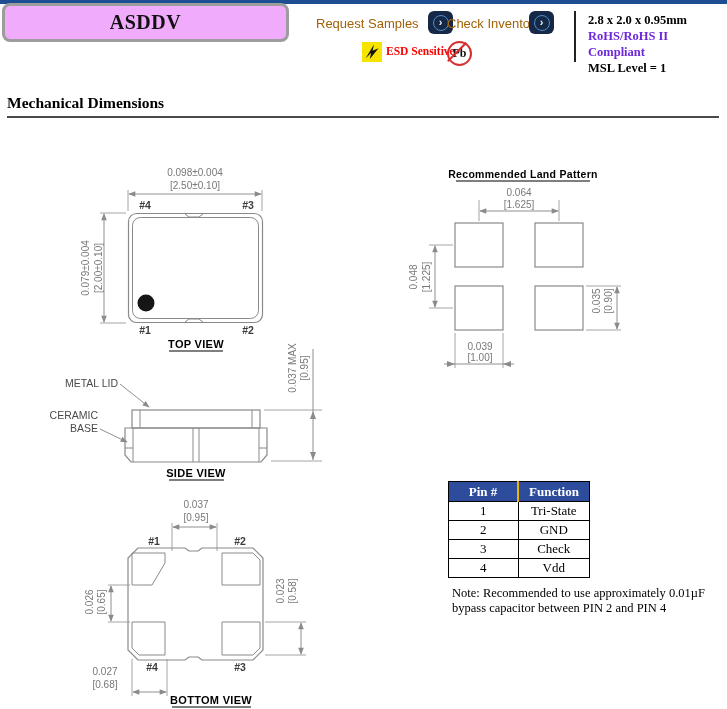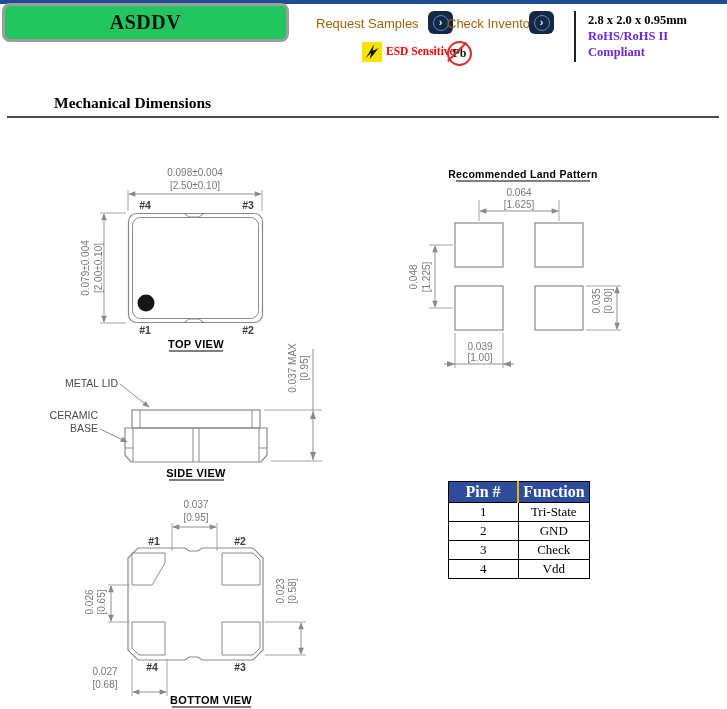--- a/index.html
+++ b/index.html
@@ -1,54 +1,54 @@
 <!DOCTYPE html>
 <html><head>
 <meta charset="utf-8">
 <style>
   html,body{margin:0;padding:0;background:#fff;}
   #page{position:relative;width:727px;height:709px;background:#fff;overflow:hidden;
         font-family:"Liberation Sans",sans-serif;}
   .abs{position:absolute;}
   
   .topbar{left:0;top:0;width:727px;height:4px;background:#1d4e94;}
-  .titlebox{left:2px;top:3px;width:281px;height:33px;background:#22c55e;border:3px solid #9d9d9d;
+  .titlebox{left:2px;top:3px;width:281px;height:33px;background:#f0abfc;border:3px solid #9d9d9d;
             border-radius:8px;display:flex;align-items:center;justify-content:center;
             font:bold 20px "Liberation Serif",serif;color:#111;letter-spacing:.5px;}
   .nav-label{top:16px;font:13px "Liberation Sans",sans-serif;color:#a16207;cursor:pointer;}
   .navbtn{top:11px;width:25px;height:23px;background:#152947;border-radius:6px;display:flex;
           align-items:center;justify-content:center;cursor:pointer;}
   .ring{width:14px;height:14px;border:1.5px solid #4f8cc9;border-radius:50%;display:flex;
         align-items:center;justify-content:center;}
   .chev{color:#eaf2ff;font:bold 11px "Liberation Sans",sans-serif;line-height:1;margin-top:-1px;}
   .esd-label{left:386px;top:45px;font:bold 11.5px "Liberation Serif",serif;color:#fe0000;text-align:right;}
   .pb{left:447px;top:41px;width:21px;height:21px;border:2px solid #d53030;border-radius:50%;
       display:flex;align-items:center;justify-content:center;font:bold 12px "Liberation Serif",serif;color:#111;}
   .pb-slash{left:456px;top:39px;width:2px;height:26px;background:#d53030;transform:rotate(45deg);}
   .vdivider{left:574px;top:11px;width:2px;height:51px;background:#222;}
   .info{left:588px;top:12px;font:bold 12.5px "Liberation Serif",serif;line-height:16px;color:#000;}
   .info .rohs{color:#6d28d9;}
-  .sec-title{left:7px;top:94px;font:bold 15.5px "Liberation Serif",serif;color:#000;margin-left:47px;}
+  .sec-title{left:7px;top:94px;font:bold 15.5px "Liberation Serif",serif;color:#000;}
   .sec-rule{left:7px;top:116px;width:712px;height:2px;background:#4a4a4a;}
   
   svg text{font-family:"Liberation Sans",sans-serif;}
   .dimtxt{font-size:10px;fill:#787878;text-anchor:middle;}
   .pinlbl{font-size:10.5px;font-weight:600;fill:#3c3c3c;text-anchor:middle;}
   .viewtitle{font-size:11px;font-weight:bold;fill:#000;text-anchor:middle;letter-spacing:.3px;}
   .lbl{font-size:10.5px;fill:#4a4a4a;}
   .dim{stroke:#8f8f8f;stroke-width:1;fill:none;}
   .ext{stroke:#9a9a9a;stroke-width:.9;fill:none;}
   .draw{stroke:#8a8a8a;stroke-width:1.2;fill:none;}
   .thin{stroke:#8a8a8a;stroke-width:1;fill:none;}
   .utitle{stroke:#000;stroke-width:1.2;}
   .arr{fill:#8a8a8a;}
   
   .pin-table{left:448px;top:481px;border-collapse:collapse;font-family:"Liberation Serif",serif;
              border:1.5px solid #000;}
-  .pin-table th{width:66px;height:17px;background:#2e4c9c;color:#fff;font-weight:bold;font-size:16px;
+  .pin-table th{width:66px;height:17px;background:#2e4c9c;color:#fff;font-weight:bold;font-size:13px;
                 text-align:center;border-bottom:1.3px solid #000;}
   .pin-table th + th{border-left:2px solid #eab308;width:68px;}
   .pin-table td{height:15px;font-size:13px;color:#000;text-align:center;border:1.2px solid #000;}
   .note{left:452px;top:586px;width:262px;font:12.5px "Liberation Serif",serif;color:#000;line-height:15px;}
 </style>
 </head>
 <body>
 
 <div id="page">
 
@@ -79,20 +79,21 @@
 
   <div class="abs pb">
     <span>Pb</span>
   </div>
   <div class="abs pb-slash"></div>
 
   <div class="abs vdivider"></div>
   <div class="abs info">
     <span style="display:block">2.8 x 2.0 x 0.95mm</span>
     <span class="rohs" style="display:block">RoHS/RoHS II Compliant</span>
+    <span style="display:block">MSL Level = 1</span>
   </div>
 
   <div class="abs sec-title">Mechanical Dimensions</div>
   <div class="abs sec-rule"></div>
 
   <svg class="abs" style="left:0;top:130px;" width="727" height="579" viewBox="0 130 727 579">
     <defs>
       <marker id="arw" viewBox="0 0 10 10" refX="9" refY="5" markerWidth="9" markerHeight="7" orient="auto-start-reverse">
           <path d="M0,1 L10,5 L0,9 Z" fill="#8a8a8a"></path>
         </marker>
@@ -249,14 +250,18 @@
       <td>3</td>
       <td>Check</td>
     </tr>
     <tr>
       <td>4</td>
       <td>Vdd</td>
     </tr>
   </tbody>
     </table>
 
+  <div class="abs note">
+    <div>Note: Recommended to use approximately 0.01µF</div>
+    <div>bypass capacitor between PIN 2 and PIN 4</div>
+  </div>
 
 </div>
 
 </body></html>

